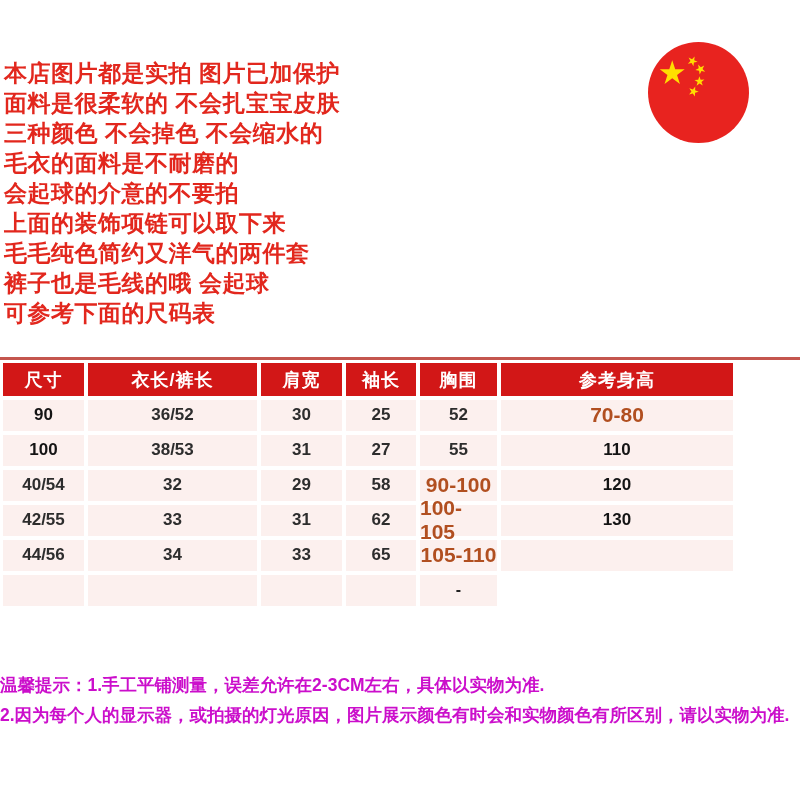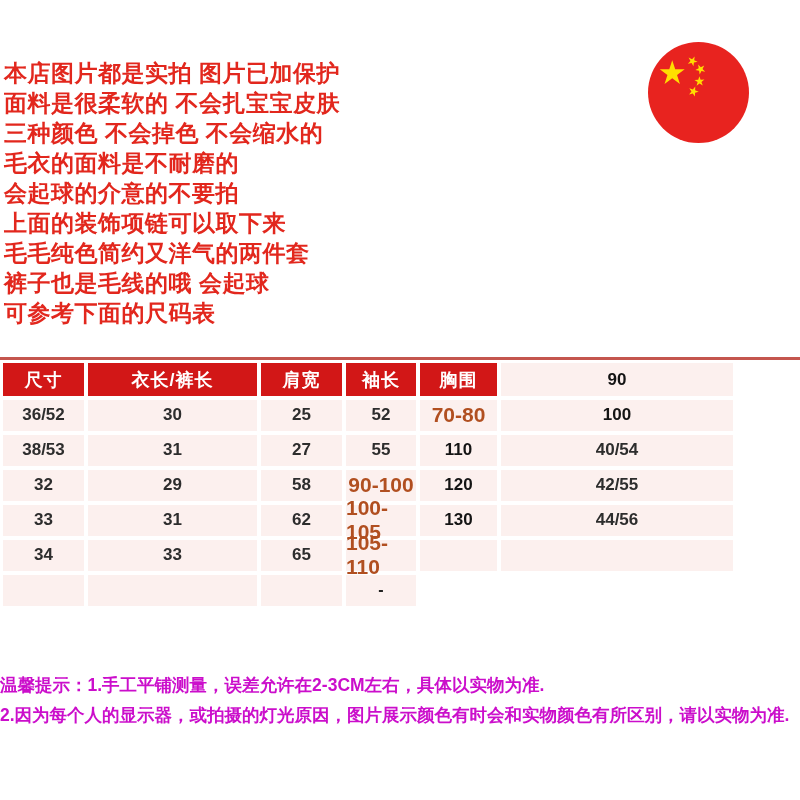--- a/index.html
+++ b/index.html
@@ -67,20 +67,21 @@
 </svg>
 
 <div class="divider"></div>
 
 <div class="size-table">
   <div class="hcell">尺寸</div>
   <div class="hcell">衣长/裤长</div>
   <div class="hcell">肩宽</div>
   <div class="hcell">袖长</div>
   <div class="hcell">胸围</div>
+  <div class="hcell">参考身高</div>
 
 <div class="cell size">90</div>
     <div class="cell length">36/52</div>
     <div class="cell shoulder">30</div>
     <div class="cell sleeve">25</div>
     <div class="cell chest">52</div>
     <div class="cell height">70-80</div>
     <div class="cell size">100</div>
     <div class="cell length">38/53</div>
     <div class="cell shoulder">31</div>

